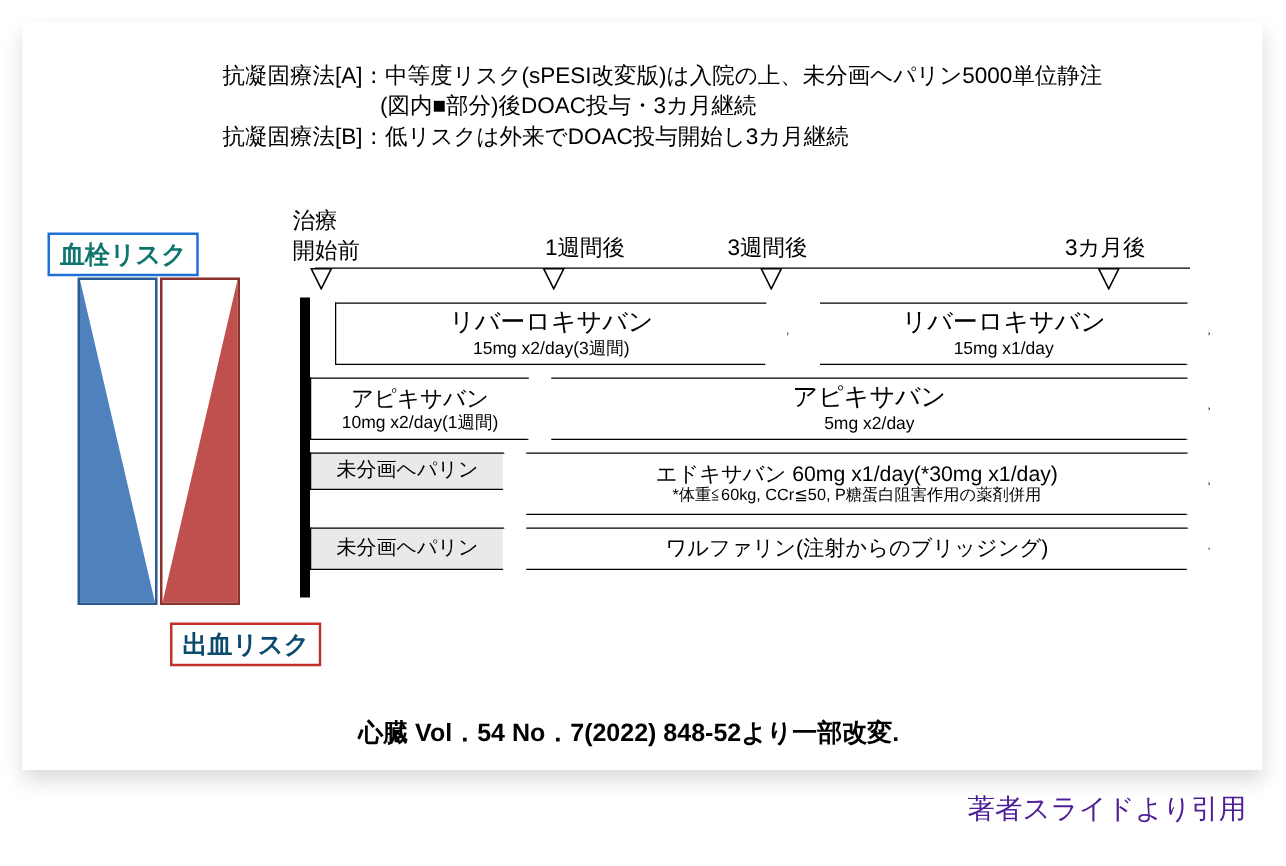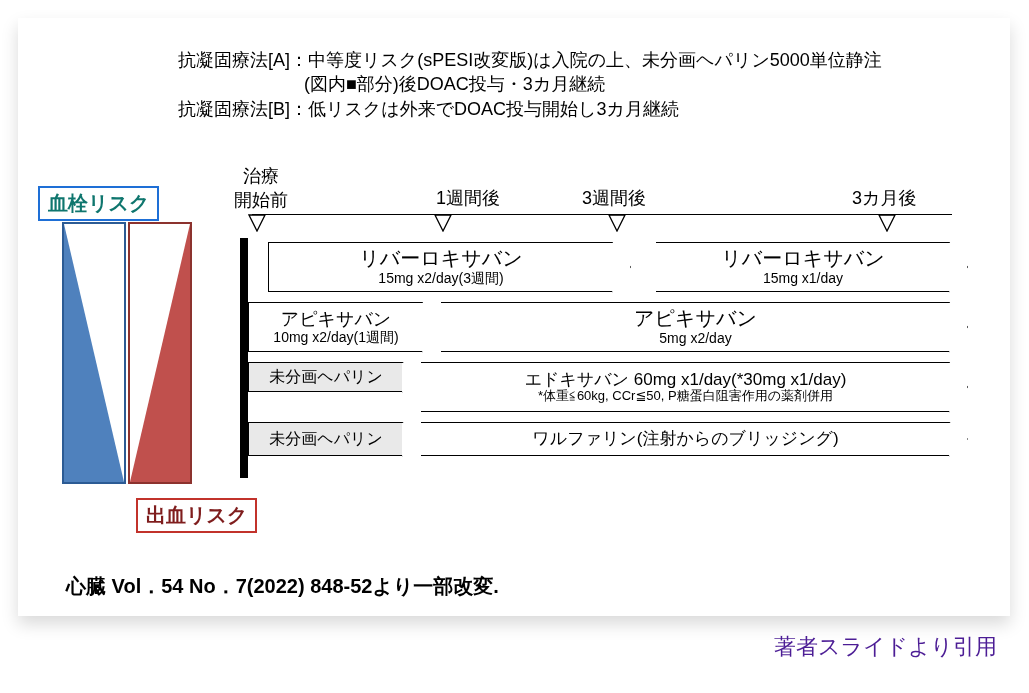--- a/index.html
+++ b/index.html
@@ -28,40 +28,40 @@
 
   
   .label-thrombus{
     position:absolute; left:20px; top:168px;
     border:2px solid #1e6fd6; padding:2px 8px;
     font-size:20px; font-weight:700; color:#0f766e;
   }
   .label-bleed{
     position:absolute; left:118px; top:480px;
     border:2px solid #c2322b; padding:2px 8px;
-    font-size:20px; font-weight:700; color:#7f1d1d;
+    font-size:20px; font-weight:700; color:#0c4a6e;
   }
 
   
   .tri-blue{
     position:absolute;left:46px;top:206px;width:0;height:0;
     border-bottom:258px solid #4f81bd;
     border-right:60px solid transparent;
     outline:2px solid #2c5b94;
   }
   .tri-red{
     position:absolute;left:112px;top:206px;width:0;height:0;
     border-bottom:258px solid #c0504d;
     border-left:60px solid transparent;
     outline:2px solid #8c322e;
   }
 
   
   .timeline{position:absolute;left:224px;top:146px;width:725px;height:75px;}
-  .t-label{position:absolute;font-size:18px;text-align:center;white-space:nowrap;}
+  .t-label{position:absolute;font-size:18px;white-space:nowrap;}
   .t-label.start{left:-8px;top:0;}
   .t-label.w1{left:168px;top:22px;margin-left:26px;}
   .t-label.w3{left:340px;top:22px;}
   .t-label.m3{left:610px;top:22px;}
 
   .axis{position:absolute;left:10px;top:50px;width:700px;height:0;border-top:1.5px solid #000;}
   .tick{position:absolute;top:50px;}
   .tick svg{display:block;}
 
   
@@ -87,22 +87,22 @@
   }
   .seg.arrow{border-right:none;margin-right:18px;}
   .seg.arrow-notch::before{
     content:"";position:absolute;left:-1px;top:0;bottom:0;width:14px;
     clip-path:polygon(0 0,100% 50%,0 100%);background:#fff;
   }
   .seg.hep{background:#e9e9e9;}
   .seg.hep .drug{font-size:16px;}
 
   
-  .cite{position:absolute;left:0;right:22px;bottom:16px;text-align:left;
-        font-size:20px;font-weight:700;padding-left:48px;}
+  .cite{position:absolute;left:0;right:22px;bottom:16px;text-align:center;
+        font-size:20px;font-weight:700;}
   .outer-caption{position:absolute;right:32px;top:632px;font-size:22px;color:#4c1d95;}
 </style>
 </head>
 <body>
 
 <div class="card">
   <div class="desc">抗凝固療法[A]：中等度リスク(sPESI改変版)は入院の上、未分画ヘパリン5000単位静注
 　　　　　　　(図内■部分)後DOAC投与・3カ月継続
 抗凝固療法[B]：低リスクは外来でDOAC投与開始し3カ月継続</div>
 

